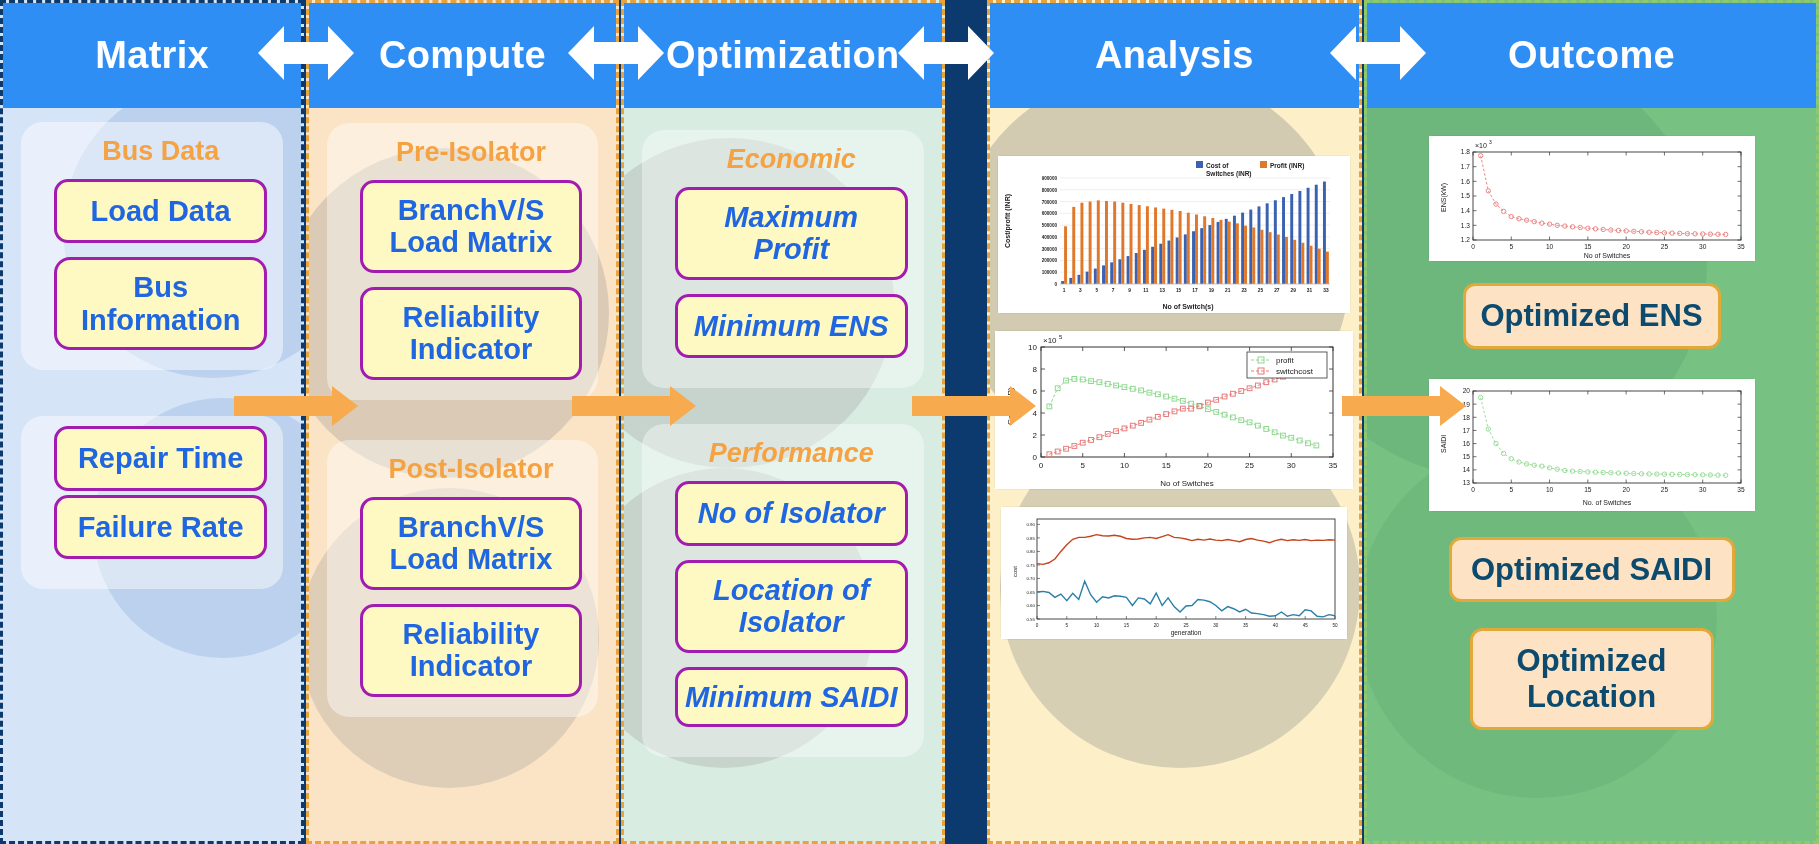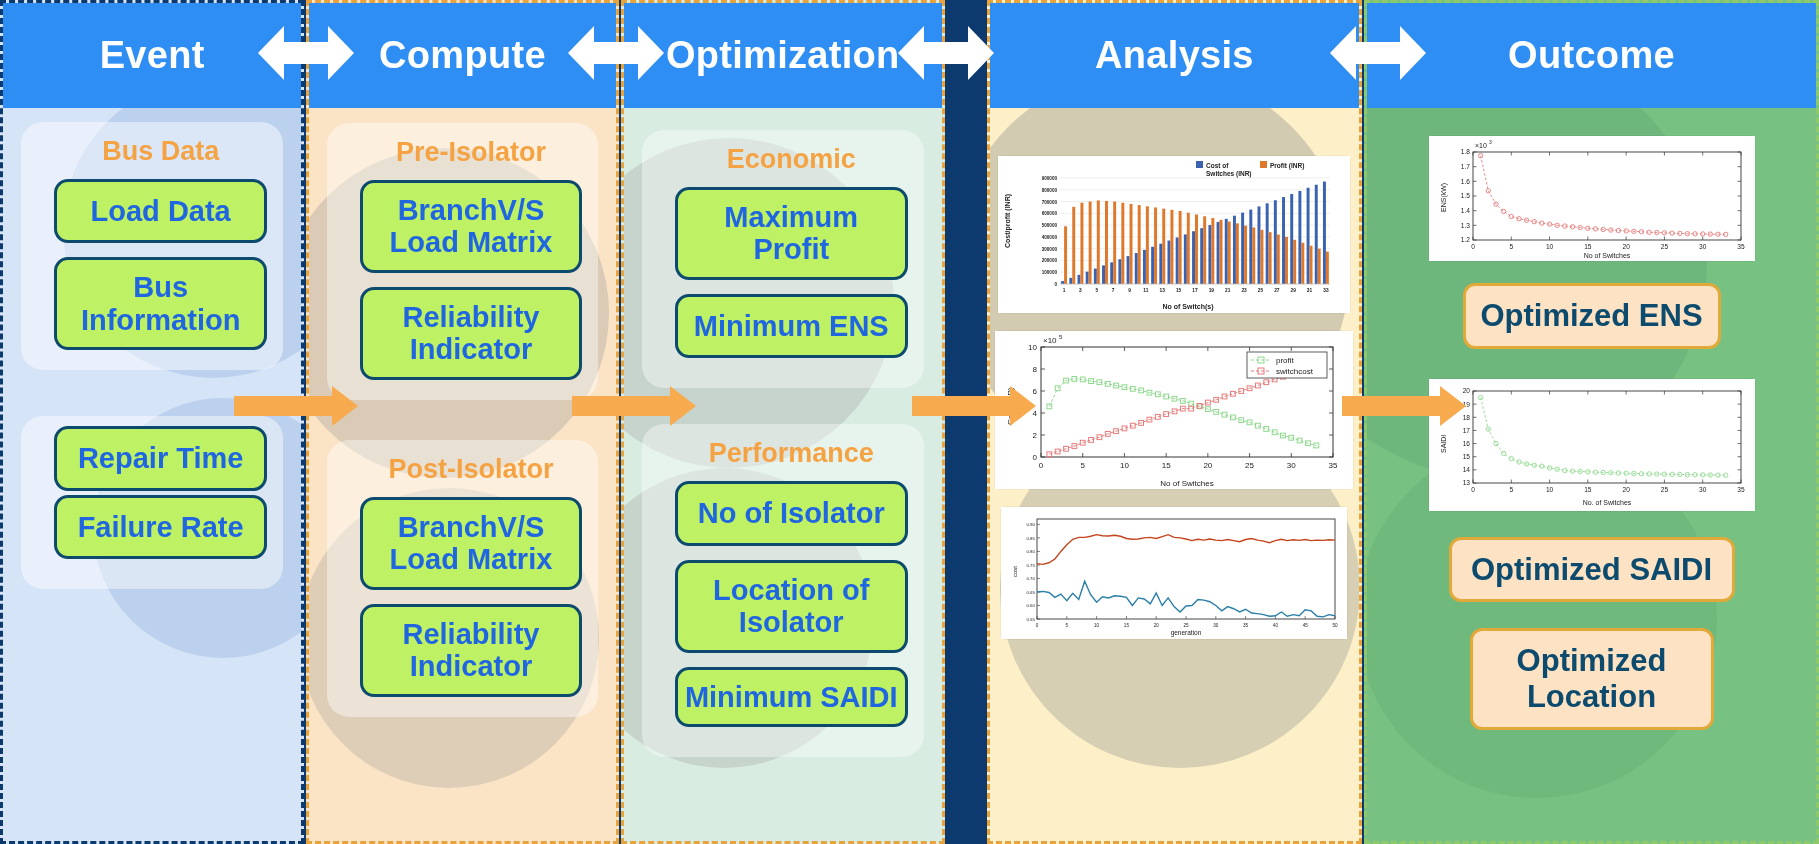--- a/index.html
+++ b/index.html
@@ -22,25 +22,25 @@
 
   .hdr { height:105px; background:#2f8ef4; display:flex; align-items:center;
          justify-content:center; flex:0 0 105px; position:relative; z-index:4; }
   .hdr-title { color:#fff; font-size:38px; font-weight:bold; letter-spacing:.3px; }
 
   .body { position:relative; flex:1; padding:14px 18px 0 18px; }
 
   .grp { border-radius:22px; padding:10px 16px 16px 33px; position:relative; z-index:3; }
   .grp.evt { background:rgba(255,255,255,.46); }
   .grp.cmp { background:rgba(255,255,255,.42); }
-  .grp.opt { background:rgba(255,255,255,.40); }
+  .grp.opt { background:rgba(255,255,255,.40);font-style:italic; }
   .grp-title { text-align:center; color:#f5a243; font-size:27px; font-weight:bold;
                margin:4px 0 12px 0; }
 
-  .card { background:#bef264; border:3px solid #0c4a6e; border-radius:14px;
+  .card { background:#fef9c3; border:3px solid #a21caf; border-radius:14px;
           color:#1f66e0; font-size:29px; font-weight:bold; text-align:center;
           line-height:1.12; padding:13px 6px; margin-bottom:14px; }
   .card.two { padding:11px 6px; }
 
   
   .blob { position:absolute; border-radius:50%; pointer-events:none; z-index:1; }
 
   
   .arrow-c { position:absolute; top:386px; height:40px; z-index:20; pointer-events:none; }
   .arrow-c .shaft { position:absolute; left:0; top:10px; height:20px; background:#f7ab4e; }
@@ -62,30 +62,30 @@
 
   text { font-family:"Liberation Sans", sans-serif; }
 </style>
 </head>
 <body>
 
 <div class="board">
 
   <div class="col c-event">
     <div class="hdr">
-      <span class="hdr-title">Event</span>
+      <span class="hdr-title">Matrix</span>
     </div>
     <div class="body">
       <div class="blob" style="width:300px;height:300px;left:60px;top:-30px;background:rgba(140,175,220,.35);"></div>
       <div class="blob" style="width:260px;height:260px;left:90px;top:290px;background:rgba(150,180,222,.40);"></div>
 
       <div class="grp evt" style="margin-bottom:46px;">
         <div class="grp-title">Bus Data</div>
         <div class="card">Load Data</div>
-        <div class="card two" style="margin-bottom:4px;">Bus Information</div>
+        <div class="card two" style="margin-bottom:4px;border-radius:16px;">Bus Information</div>
       </div>
 
       <div class="grp evt">
         <div class="card" style="margin-bottom:4px;">Repair Time</div>
         <div class="card">Failure Rate</div>
       </div>
     </div>
   </div>
 
   <div class="spacer"></div>

